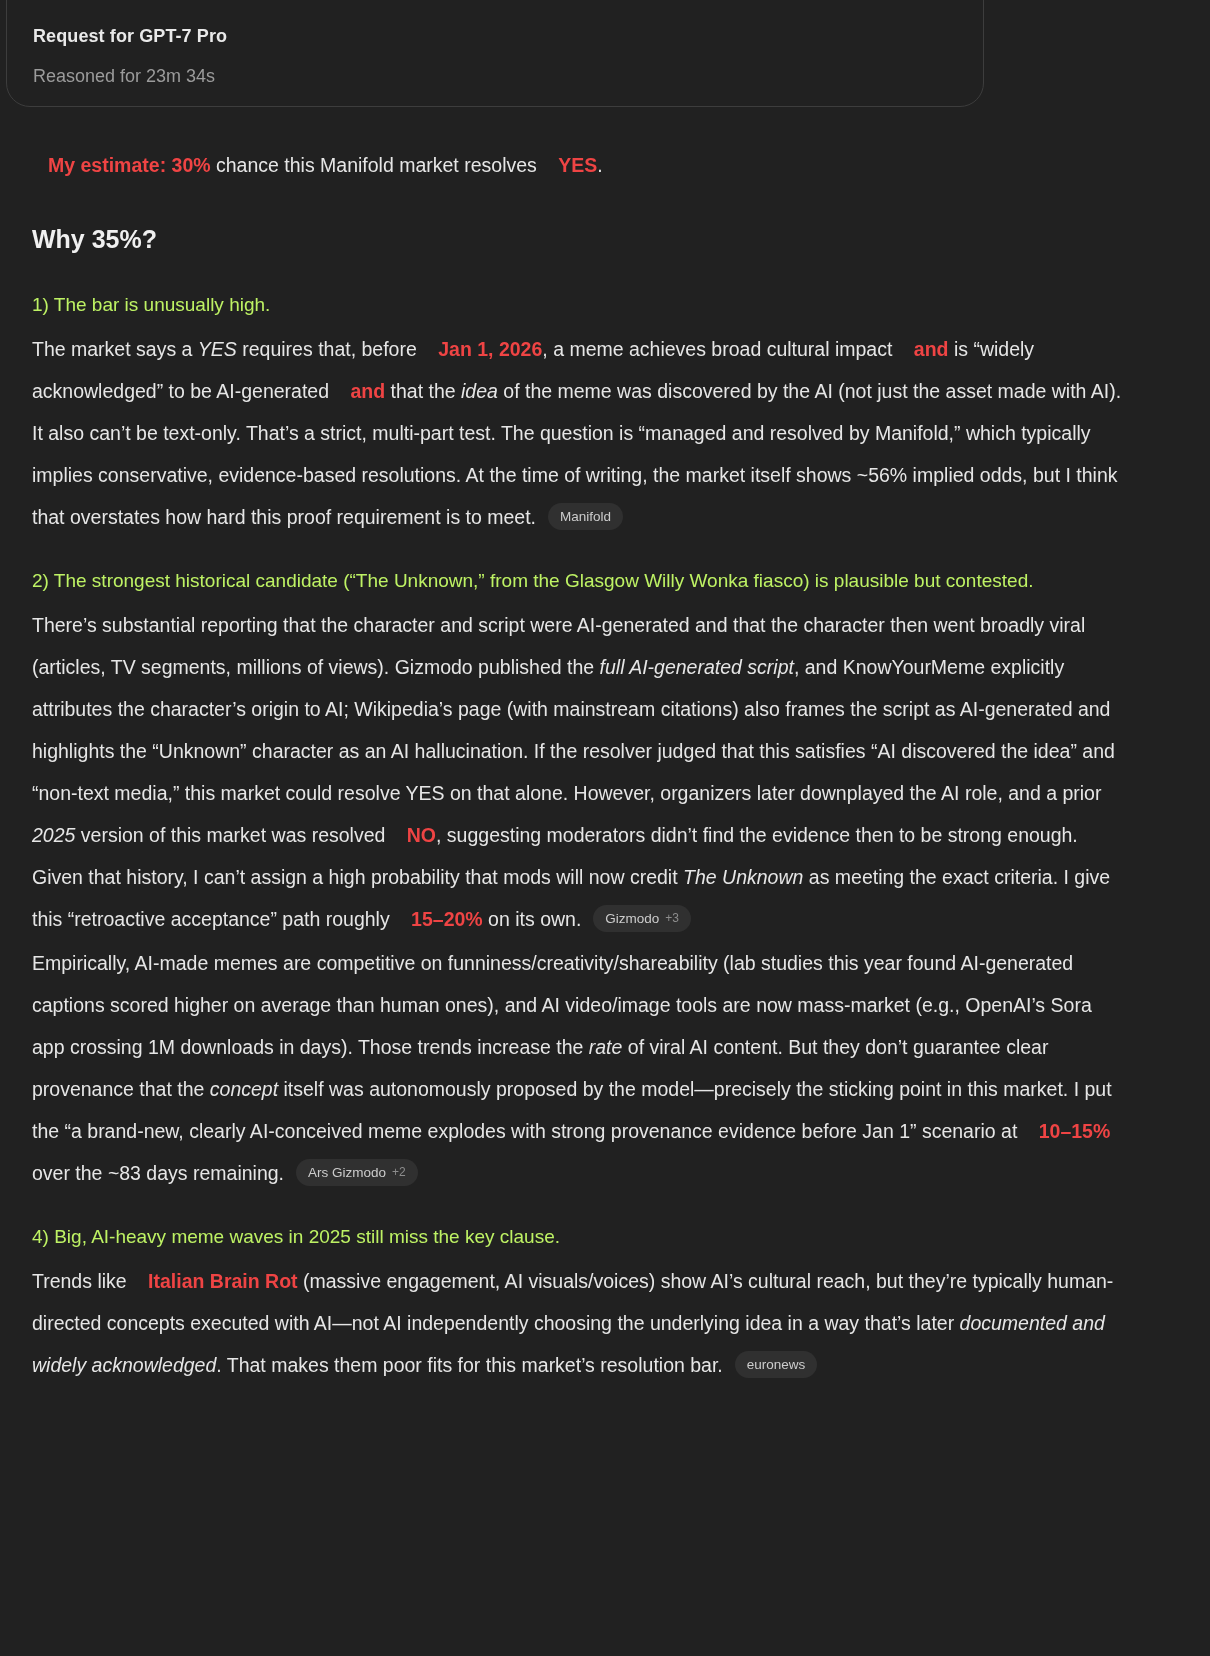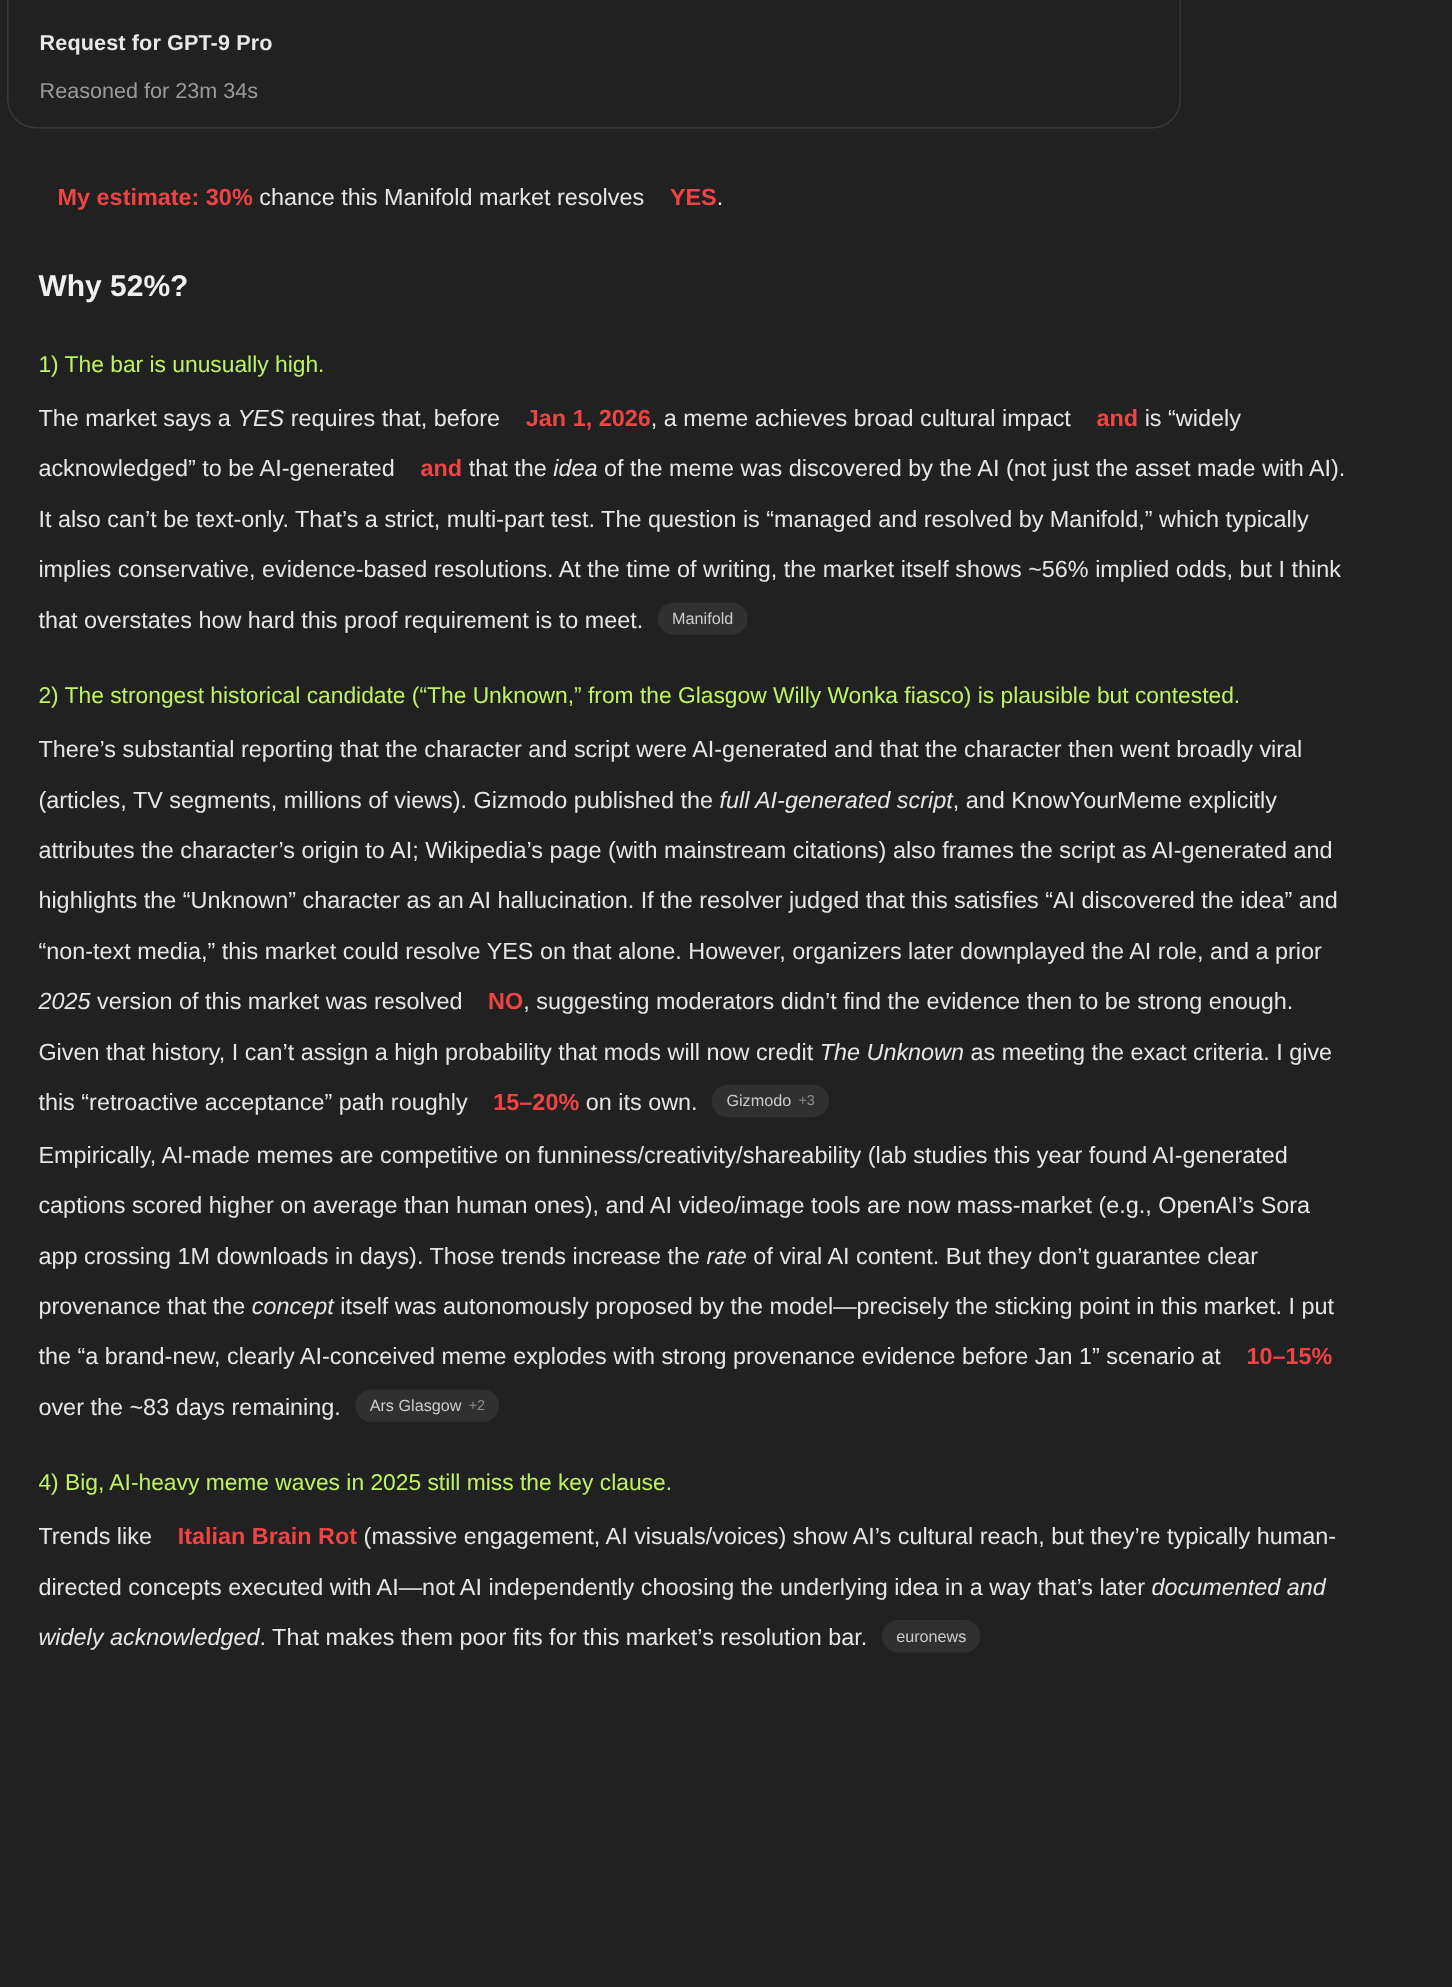--- a/index.html
+++ b/index.html
@@ -87,48 +87,48 @@
     cursor: pointer;
   }
   .pill-label { font-size: 13.5px; color: #cccccc; line-height: 27px; }
   .pill-extra { font-size: 12px; color: #8d8d8d; line-height: 27px; }
   .pill-extra:empty { display: none; }
 </style>
 </head>
 <body>
 
 <div class="reasoning-card">
-  <div class="reasoning-title">Request for GPT-9 Pro</div>
+  <div class="reasoning-title">Request for GPT-7 Pro</div>
   <div class="reasoning-duration">Reasoned for 23m 34s</div>
 </div>
 
 <div class="response">
 
   <p class="intro"><span><span class="b">My estimate: 30%</span><span> chance this Manifold market resolves </span><span class="b">YES</span><span>.</span></span></p>
 
-  <h2 class="why-heading">Why 52%?</h2>
+  <h2 class="why-heading">Why 35%?</h2>
 
   <div>
     <h3 class="sec-h">1) The bar is unusually high.</h3>
     <p class="sec-b"><span><span>The market says a </span><span class="i">YES</span><span> requires that, before </span><span class="b">Jan 1, 2026</span><span>, a meme achieves broad cultural impact </span><span class="b">and</span><span> is “widely acknowledged” to be AI-generated </span><span class="b">and</span><span> that the </span><span class="i">idea</span><span> of the meme was discovered by the AI (not just the asset made with AI). It also can’t be text-only. That’s a strict, multi-part test. The question is “managed and resolved by Manifold,” which typically implies conservative, evidence-based resolutions. At the time of writing, the market itself shows ~56% implied odds, but I think that overstates how hard this proof requirement is to meet.</span></span><span class="pill">
           <span class="pill-label">Manifold</span>
         </span></p>
   </div>
 
   <div>
     <h3 class="sec-h">2) The strongest historical candidate (“The Unknown,” from the Glasgow Willy Wonka fiasco) is plausible but contested.</h3>
     <p class="sec-b"><span><span>There’s substantial reporting that the character and script were AI-generated and that the character then went broadly viral (articles, TV segments, millions of views). Gizmodo published the </span><span class="i">full AI-generated script</span><span>, and KnowYourMeme explicitly attributes the character’s origin to AI; Wikipedia’s page (with mainstream citations) also frames the script as AI-generated and highlights the “Unknown” character as an AI hallucination. If the resolver judged that this satisfies “AI discovered the idea” and “non-text media,” this market could resolve YES on that alone. However, organizers later downplayed the AI role, and a prior </span><span class="i">2025</span><span> version of this market was resolved </span><span class="b">NO</span><span>, suggesting moderators didn’t find the evidence then to be strong enough. Given that history, I can’t assign a high probability that mods will now credit </span><span class="i">The Unknown</span><span> as meeting the exact criteria. I give this “retroactive acceptance” path roughly </span><span class="b">15–20%</span><span> on its own.</span></span><span class="pill">
           <span class="pill-label">Gizmodo</span>
           <span class="pill-extra">+3</span>
         </span></p>
   </div>
 
   <div>
     <p class="sec-b"><span><span>Empirically, AI-made memes are competitive on funniness/creativity/shareability (lab studies this year found AI-generated captions scored higher on average than human ones), and AI video/image tools are now mass-market (e.g., OpenAI’s Sora app crossing 1M downloads in days). Those trends increase the </span><span class="i">rate</span><span> of viral AI content. But they don’t guarantee clear provenance that the </span><span class="i">concept</span><span> itself was autonomously proposed by the model—precisely the sticking point in this market. I put the “a brand-new, clearly AI-conceived meme explodes with strong provenance evidence before Jan 1” scenario at </span><span class="b">10–15%</span><span> over the ~83 days remaining.</span></span><span class="pill">
-          <span class="pill-label">Ars Glasgow</span>
+          <span class="pill-label">Ars Gizmodo</span>
           <span class="pill-extra">+2</span>
         </span></p>
   </div>
 
   <div>
     <h3 class="sec-h">4) Big, AI-heavy meme waves in 2025 still miss the key clause.</h3>
     <p class="sec-b"><span><span>Trends like </span><span class="b">Italian Brain Rot</span><span> (massive engagement, AI visuals/voices) show AI’s cultural reach, but they’re typically human-directed concepts executed with AI—not AI independently choosing the underlying idea in a way that’s later </span><span class="i">documented and widely acknowledged</span><span>. That makes them poor fits for this market’s resolution bar.</span></span><span class="pill">
           <span class="pill-label">euronews</span>
         </span></p>
   </div>

